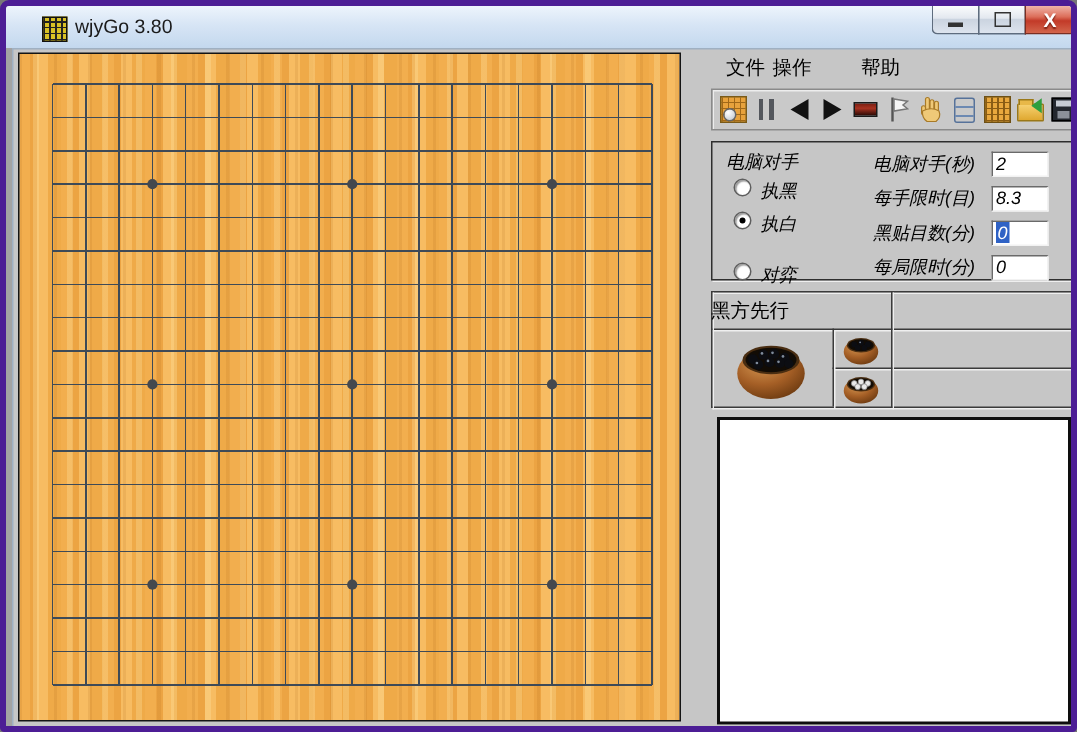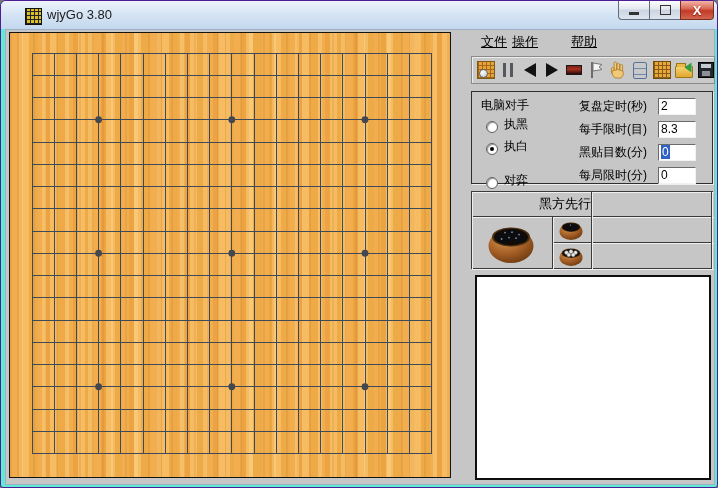--- a/index.html
+++ b/index.html
@@ -1,16 +1,16 @@
 <!DOCTYPE html>
 <html><head>
 <meta charset="utf-8">
 <style>
   html,body{margin:0;padding:0;background:#777;font-family:"Liberation Sans",sans-serif;}
-  .window{position:relative;width:718px;height:488px;background:#5eead4;border:1px solid #4c1d95;
+  .window{position:relative;width:718px;height:488px;background:#a3a3a3;border:4px solid #4c1d95;
     border-radius:6px 6px 3px 3px;overflow:hidden;box-sizing:border-box;}
   
   .titlebar{position:absolute;left:0;top:0;right:0;height:28px;
     background:linear-gradient(#EDF4FC,#D7E5F5 45%,#C3D8EE);}
   .app-icon{position:absolute;left:24px;top:7px;width:15px;height:15px;background:#D9C125;border:1px solid #111;
     background-image:repeating-linear-gradient(0deg,#222 0 1px,transparent 1px 4px),
                      repeating-linear-gradient(90deg,#222 0 1px,transparent 1px 4px);}
   .title-text{position:absolute;left:46px;top:0;line-height:27px;font-size:13px;color:#1a1a1a;}
   .winbtn{position:absolute;top:0;height:19px;border:1px solid #5E6C7E;border-top:none;box-sizing:border-box;
     display:flex;align-items:center;justify-content:center;}
@@ -25,21 +25,21 @@
   
   .client{position:absolute;left:4px;top:28px;width:710px;height:456px;background:#C6C6C6;border:1px solid #9FB0C2;box-sizing:border-box;}
   
   .board{position:absolute;left:8px;top:31px;width:442px;height:446px;border:1px solid #141414;box-sizing:border-box;
     background:
       repeating-linear-gradient(90deg,rgba(140,70,0,0.10) 0 2px,rgba(0,0,0,0) 2px 9px,rgba(255,232,170,0.28) 9px 13px,rgba(0,0,0,0) 13px 23px),
       repeating-linear-gradient(90deg,#F2AE4E 0 7px,#ECA443 7px 12px,#F7BC62 12px 19px,#EFAA48 19px 28px);}
   .board svg{position:absolute;left:0;top:0;}
   
   .menubar{position:absolute;left:470px;top:32px;width:244px;height:19px;}
-  .menu-item{position:absolute;top:0;font-size:13px;color:#000;line-height:18px;cursor:default;text-decoration:underline;}
+  .menu-item{position:absolute;top:0;font-size:13px;color:#000;line-height:18px;cursor:default;}
   
   .toolbar{position:absolute;left:470px;top:55px;width:244px;height:28px;box-sizing:border-box;
     border:1px solid #8A8A8A;background:#C9C9C9;box-shadow:inset 1px 1px 0 #EDEDED;display:flex;align-items:center;padding-left:4px;gap:2px;}
   .tbtn{width:20px;height:20px;position:relative;flex:0 0 auto;display:flex;align-items:center;justify-content:center;}
   .ic-newgame{width:18px;height:18px;background:#E8A23C;border:1px solid #7A5A18;box-sizing:border-box;
     background-image:repeating-linear-gradient(0deg,#A06818 0 1px,transparent 1px 4px),
                      repeating-linear-gradient(90deg,#A06818 0 1px,transparent 1px 4px);}
   .ic-newgame::after{content:"";position:absolute;left:3px;bottom:2px;width:7px;height:7px;border-radius:50%;
     background:radial-gradient(circle at 35% 30%,#fff,#cfd4da 70%,#9aa0a8);border:1px solid #666;}
   .ic-pause{width:14px;height:14px;
@@ -58,35 +58,35 @@
   .ic-folder{position:relative;width:18px;height:12px;margin-top:4px;background:linear-gradient(#F6D070,#DFA830);
     border:1px solid #9A7818;border-radius:1px;box-sizing:border-box;}
   .ic-folder::before{content:"";position:absolute;left:0;top:-4px;width:8px;height:3px;background:#E8B848;border:1px solid #9A7818;border-bottom:none;}
   .ic-folder::after{content:"";position:absolute;right:-1px;top:-3px;width:0;height:0;
     border-left:5px solid transparent;border-right:5px solid transparent;border-top:7px solid #2E9E3E;transform:rotate(90deg);}
   .ic-floppy{position:relative;width:16px;height:16px;background:#23272E;border:1px solid #000;box-sizing:border-box;}
   .ic-floppy::before{content:"";position:absolute;left:2px;top:1px;width:10px;height:4px;background:#C6CBD3;}
   .ic-floppy::after{content:"";position:absolute;left:3px;bottom:1px;width:8px;height:5px;background:#8B9099;}
   
   .settings{position:absolute;left:470px;top:90px;width:242px;height:93px;box-sizing:border-box;
-    border:1px solid #2E2E2E;box-shadow:1px 1px 0 #EFEFEF;background:#C6C6C6;}
+    border:1px solid #2E2E2E;box-shadow:1px 1px 0 #EFEFEF;background:#C6C6C6;font-style:italic;}
   .grp-label{position:absolute;left:9px;top:5px;font-size:12px;color:#000;}
-  .radio-row{position:absolute;left:14px;display:flex;align-items:flex-end;gap:6px;font-size:12px;color:#000;}
+  .radio-row{position:absolute;left:14px;display:flex;align-items:flex-start;gap:6px;font-size:12px;color:#000;}
   .radio{width:12px;height:12px;border-radius:50%;background:#fff;border:1px solid #5E5E5E;
     box-shadow:inset 1px 1px 1px #9a9a9a;box-sizing:border-box;position:relative;}
   .radio.checked::after{content:"";position:absolute;left:3px;top:3px;width:4px;height:4px;border-radius:50%;background:#000;}
   .field-label{position:absolute;left:107px;width:78px;font-size:12px;color:#000;line-height:17px;white-space:nowrap;}
   .field-box{position:absolute;left:186px;width:38px;height:17px;background:#fff;box-sizing:border-box;
     border:1px solid;border-color:#6A6A6A #F2F2F2 #F2F2F2 #6A6A6A;font-size:12px;line-height:15px;padding-left:2px;color:#000;}
   .sel{background:#2F62C5;color:#fff;padding:0 1px;}
   
   .bowls{position:absolute;left:470px;top:190px;width:242px;height:78px;}
   .hline,.vline{position:absolute;background:#3A3A3A;box-shadow:1px 1px 0 #EFEFEF;}
   .hline{height:1px;} .vline{width:1px;}
-  .turn-label{position:absolute;left:0;top:1px;width:120px;height:24px;text-align:right;line-height:24px;font-size:13px;color:#000;}
+  .turn-label{position:absolute;left:0;top:1px;width:120px;height:24px;text-align:left;line-height:24px;font-size:13px;color:#000;}
   .bowl{position:absolute;}
   
   .movelist{position:absolute;left:474px;top:274px;width:236px;height:205px;background:#fff;border:2px solid #0E0E0E;box-sizing:border-box;}
 </style>
 </head>
 <body>
 
 <div class="window">
 
   <div class="titlebar">
@@ -218,21 +218,21 @@
     </div>
     <div class="radio-row" style="top:46px">
       <div class="radio checked"></div>
       <span>执白</span>
     </div>
     <div class="radio-row" style="top:80px">
       <div class="radio"></div>
       <span>对弈</span>
     </div>
 
-    <div class="field-label" style="top:6px">复盘定时(秒)</div>
+    <div class="field-label" style="top:6px">电脑对手(秒)</div>
     <div class="field-box" style="top:6px"><span>2</span></div>
     <div class="field-label" style="top:29px">每手限时(目)</div>
     <div class="field-box" style="top:29px"><span>8.3</span></div>
     <div class="field-label" style="top:52px">黑贴目数(分)</div>
     <div class="field-box" style="top:52px"><span class="sel">0</span></div>
     <div class="field-label" style="top:75px">每局限时(分)</div>
     <div class="field-box" style="top:75px"><span>0</span></div>
   </div>
 
   <div class="bowls">

